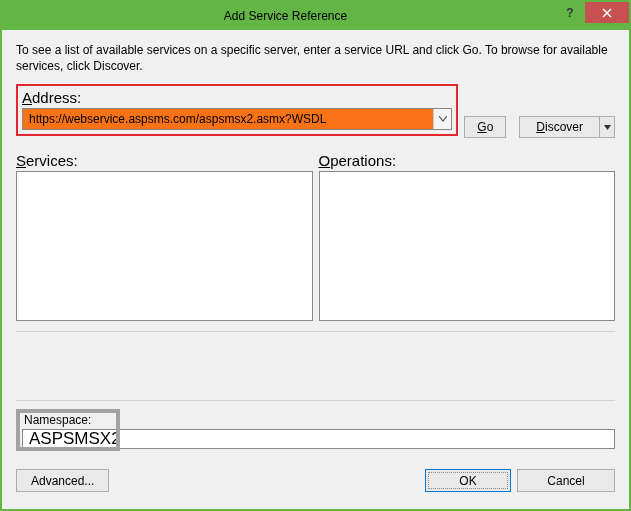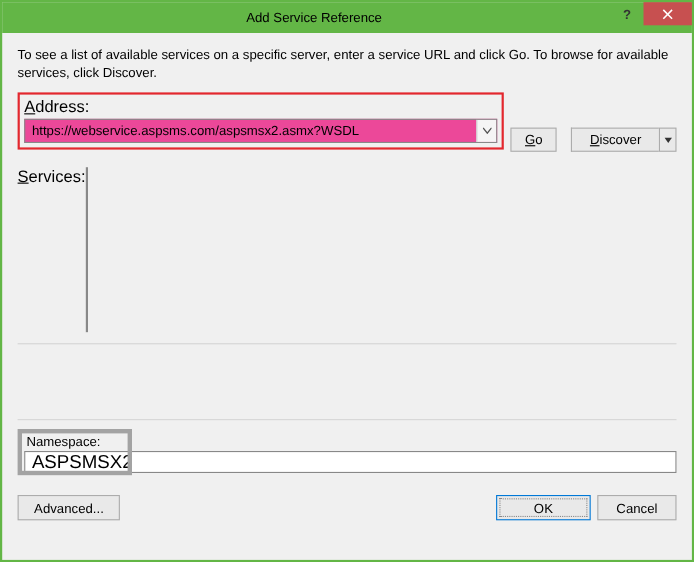--- a/index.html
+++ b/index.html
@@ -81,21 +81,21 @@
   .underline-first::first-letter { text-decoration: underline; }
   .addr-line {
     display: flex;
     align-items: stretch;
     gap: 6px;
   }
   .combo {
     flex: 1;
     display: flex;
     border: 1px solid #888;
-    background: #ec4899;
+    background: #f97316;
     height: 22px;
   }
   .combo input {
     border: none;
     outline: none;
     flex: 1;
     padding: 0 6px;
     font-size: 12px;
     font-family: inherit;
     background: transparent;
@@ -152,21 +152,21 @@
     margin-left: 6px;
   }
   .lists {
     display: flex;
     gap: 6px;
     margin-top: 2px;
   }
   .listcol {
     flex: 1;
     display: flex;
-    flex-direction: row;
+    flex-direction: column;
   }
   .listcol .label { margin-bottom: 2px; }
   .listbox {
     border: 1px solid #888;
     background: #fff;
     height: 150px;
   }
   .divider-h {
     border: none;
     border-top: 1px solid #d5d5d5;
@@ -267,20 +267,24 @@
           </button>
         </div>
       </div>
     </div>
 
     <div class="lists">
       <div class="listcol">
         <div class="label underline-first">Services:</div>
         <div class="listbox"></div>
       </div>
+      <div class="listcol">
+        <div class="label underline-first">Operations:</div>
+        <div class="listbox"></div>
+      </div>
     </div>
 
     <hr class="divider-h">
 
     <div class="status-area"></div>
 
     <hr class="divider-h">
 
     <div class="ns-container">
       <div class="ns-field">
@@ -288,16 +292,16 @@
       </div>
       <div class="ns-badge">
         <span class="underline-first">Namespace:</span>
       </div>
     </div>
 
     <div class="footer">
       <button class="btn-std">Advanced...</button>
       <div class="spacer"></div>
       <button class="btn-std default" style="width:86px;">OK</button>
-      <button class="btn-std" style="width:72px;">Cancel</button>
+      <button class="btn-std" style="width:98px;">Cancel</button>
     </div>
   </div>
 </div>
 
 </body></html>

